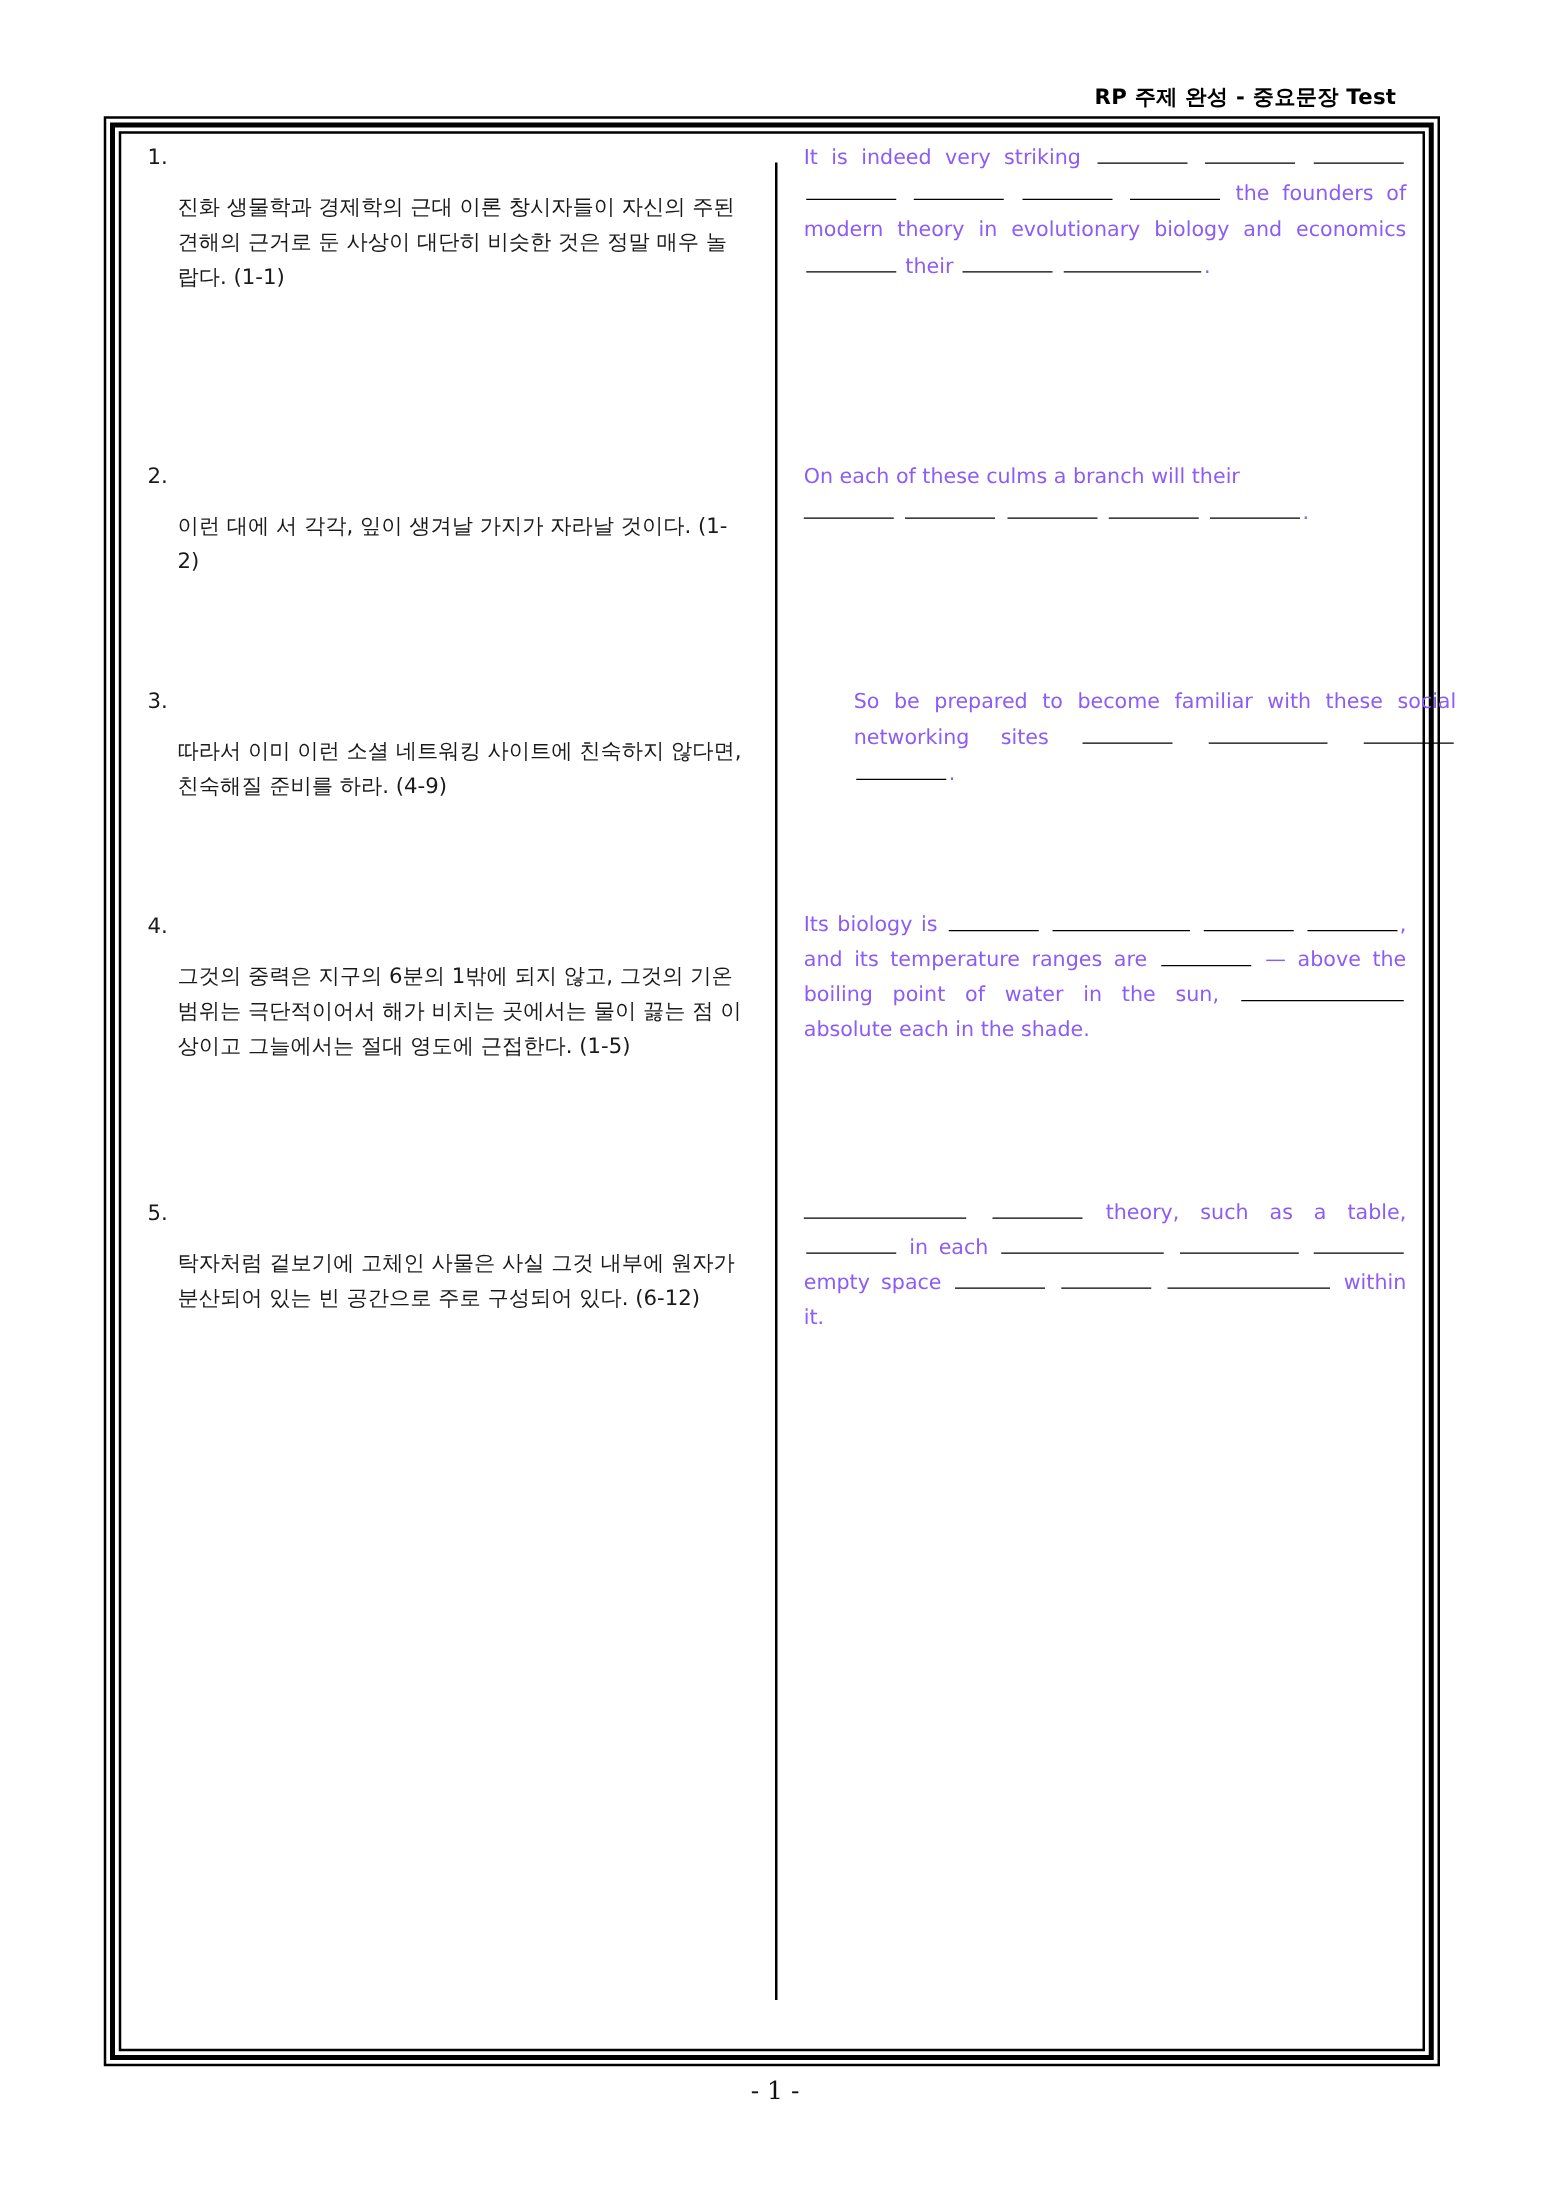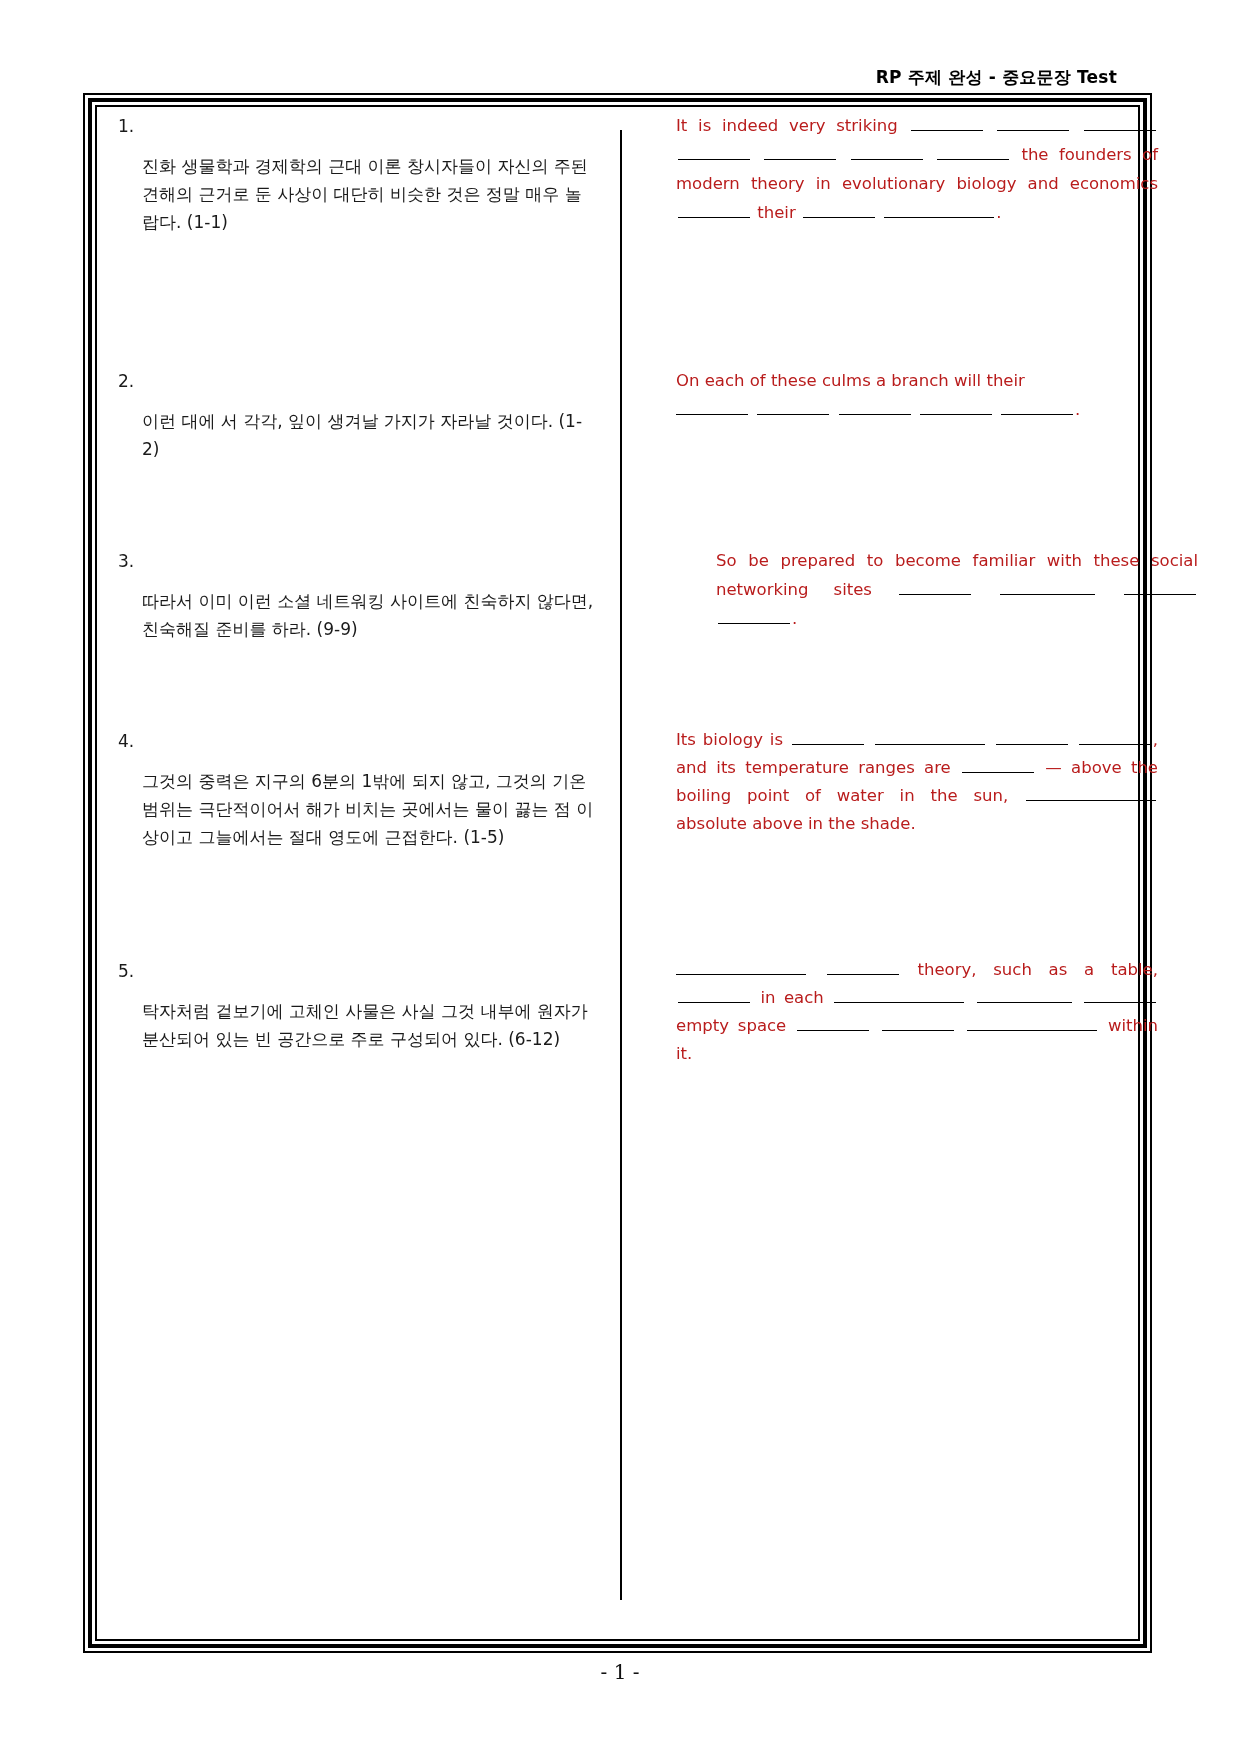--- a/index.html
+++ b/index.html
@@ -29,22 +29,22 @@
     position: absolute; left: 620px; top: 130px; width: 2px; height: 1470px;
     background: #000;
   }
   .q-ko {
     position: absolute; left: 118px; width: 480px;
     font-size: 17px; line-height: 28px; color: #1a1a1a;
   }
   .q-ko .num { position: absolute; left: 0; }
   .q-ko .txt { display: block; padding-left: 24px; margin-top: 40px; }
   .q-en {
-    position: absolute; left: 676px; width: 482px;
-    font-size: 16.5px; line-height: 29px; color: #b91c1c;
+    position: absolute; left: 643px; width: 482px;
+    font-size: 16.5px; line-height: 29px; color: #8b5cf6;
     text-align: justify;
   }
   .blank {
     display: inline-block; border-bottom: 1.5px solid #000;
     height: 14px; vertical-align: baseline; margin: 0 2px;
   }
   .page-num {
     position: absolute; left: 0; right: 0; top: 1660px; text-align: center;
     font-family: "DejaVu Serif", serif; font-size: 20px; color: #111;
   }
@@ -88,21 +88,21 @@
   <span>On each of these culms a branch will their</span><br>
   <span class="blank" style="width:72px;margin-left:0"></span>
   <span class="blank" style="width:72px"></span>
   <span class="blank" style="width:72px"></span>
   <span class="blank" style="width:72px"></span>
   <span class="blank" style="width:72px"></span><span>.</span>
 </div>
 
 <div class="q-ko" style="top:547px;">
   <span class="num">3.</span>
-  <span class="txt">따라서 이미 이런 소셜 네트워킹 사이트에 친숙하지 않다면, 친숙해질 준비를 하라. (9-9)</span>
+  <span class="txt">따라서 이미 이런 소셜 네트워킹 사이트에 친숙하지 않다면, 친숙해질 준비를 하라. (4-9)</span>
 </div>
 <div class="q-en" style="top:546px;margin-left:40px;">
   <span>So be prepared to become familiar with these social networking sites</span>
   <span class="blank" style="width:72px"></span>
   <span class="blank" style="width:95px"></span>
   <span class="blank" style="width:72px"></span>
   <span class="blank" style="width:72px"></span><span>.</span>
 </div>
 
 <div class="q-ko" style="top:727px;">
@@ -111,21 +111,21 @@
 </div>
 <div class="q-en" style="top:726px;line-height:28px;">
   <span>Its biology is</span>
   <span class="blank" style="width:72px"></span>
   <span class="blank" style="width:110px"></span>
   <span class="blank" style="width:72px"></span>
   <span class="blank" style="width:72px"></span><span>, and its temperature ranges are</span>
   <span class="blank" style="width:72px"></span>
   <span>— above the boiling point of water in the sun,</span>
   <span class="blank" style="width:130px"></span>
-  <span>absolute above in the shade.</span>
+  <span>absolute each in the shade.</span>
 </div>
 
 <div class="q-ko" style="top:957px;">
   <span class="num">5.</span>
   <span class="txt">탁자처럼 겉보기에 고체인 사물은 사실 그것 내부에 원자가 분산되어 있는 빈 공간으로 주로 구성되어 있다. (6-12)</span>
 </div>
 <div class="q-en" style="top:956px;line-height:28px;">
   <span class="blank" style="width:130px;margin-left:0"></span>
   <span class="blank" style="width:72px"></span>
   <span>theory, such as a table,</span>

